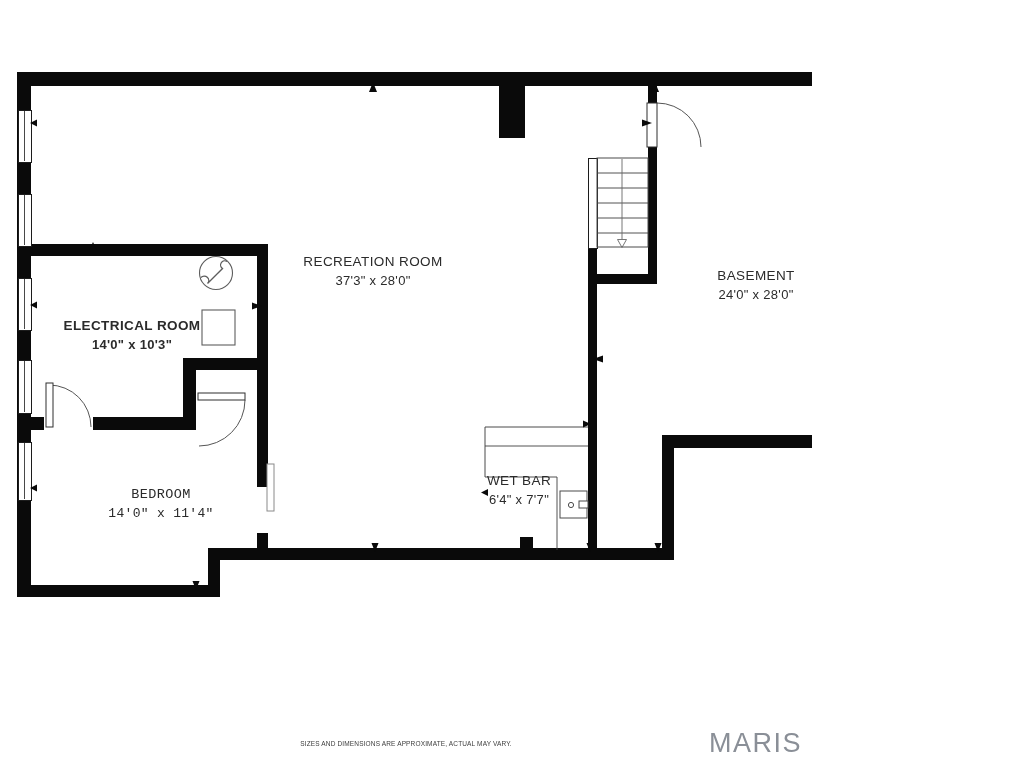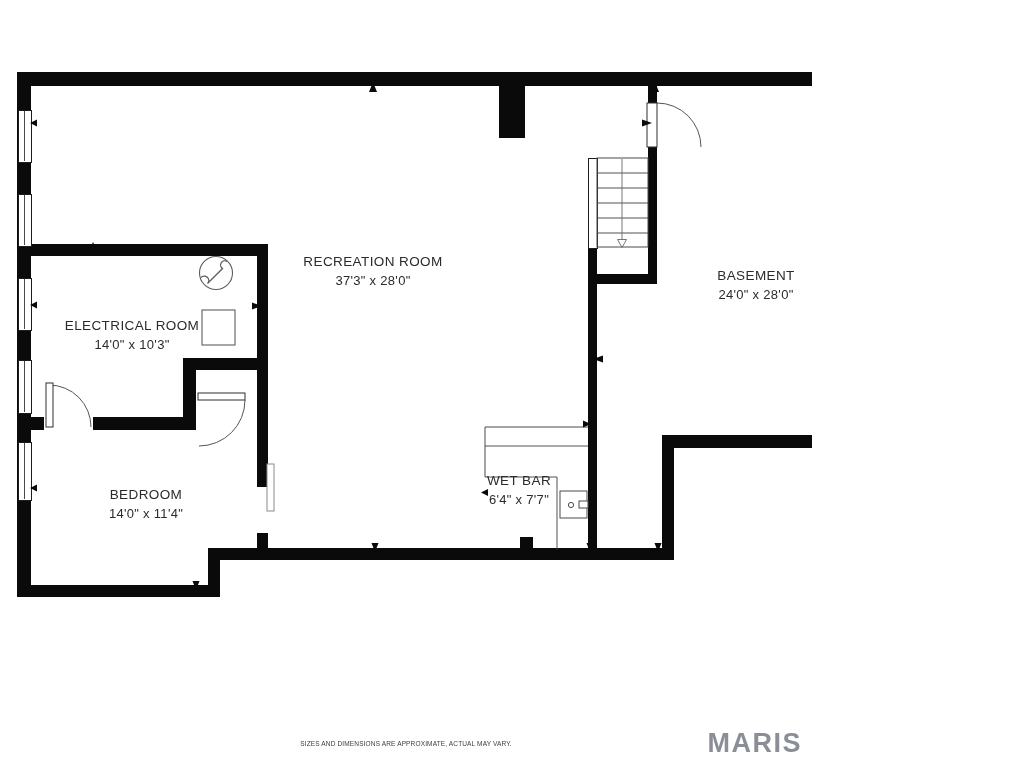--- a/index.html
+++ b/index.html
@@ -17,21 +17,21 @@
   .stairline{stroke:#3f3f3f;stroke-width:0.9;}
   .runline{stroke:#666;stroke-width:0.9;fill:none;}
   .tick{fill:var(--color-wall,#0a0a0a);}
   .sym{fill:#ffffff;stroke:#5d5d5d;stroke-width:1.1;}
   .symline{fill:none;stroke:#5d5d5d;stroke-width:1.3;}
   .room-label{position:absolute;transform:translate(-50%,-50%);text-align:center;color:var(--color-text,#2b2b2b);}
   .room-name{font-size:13.5px;letter-spacing:0.4px;white-space:nowrap;}
   .room-dims{font-size:13px;letter-spacing:0.3px;white-space:nowrap;margin-top:4px;}
   .disclaimer{position:absolute;left:50%;top:740px;transform:translateX(-50%);
     font-size:6.5px;letter-spacing:0.15px;color:#3c3c3c;white-space:nowrap;}
-  .brand{position:absolute;right:10px;top:728px;font-size:27px;font-weight:700;
+  .brand{position:absolute;right:10px;top:728px;font-size:27px;font-weight:400;
     letter-spacing:1.5px;color:var(--color-brand_gray,#8a8f97);white-space:nowrap;}
 </style>
 </head>
 <body>
 
 <div class="plan">
 
   <svg class="geometry" width="1024" height="768" viewBox="0 0 1024 768">
 
     <g>
@@ -150,25 +150,25 @@
   </svg>
 
   <div class="room-label" style="left:373px;top:271px;">
     <div class="room-name">RECREATION ROOM</div>
     <div class="room-dims">37'3" x 28'0"</div>
   </div>
   <div class="room-label" style="left:756px;top:285px;">
     <div class="room-name">BASEMENT</div>
     <div class="room-dims">24'0" x 28'0"</div>
   </div>
-  <div class="room-label" style="left:132px;top:335px;">
+  <div class="room-label" style="left:132px;top:335px;font-weight:bold;">
     <div class="room-name">ELECTRICAL ROOM</div>
     <div class="room-dims">14'0" x 10'3"</div>
   </div>
-  <div class="room-label" style="left:146px;top:504px;">
+  <div class="room-label" style="left:161px;top:504px;font-family:Liberation Mono, monospace;">
     <div class="room-name">BEDROOM</div>
     <div class="room-dims">14'0" x 11'4"</div>
   </div>
   <div class="room-label" style="left:519px;top:490px;">
     <div class="room-name">WET BAR</div>
     <div class="room-dims">6'4" x 7'7"</div>
   </div>
 
   <div class="disclaimer">SIZES AND DIMENSIONS ARE APPROXIMATE, ACTUAL MAY VARY.</div>
   <div class="brand">MARIS</div>

